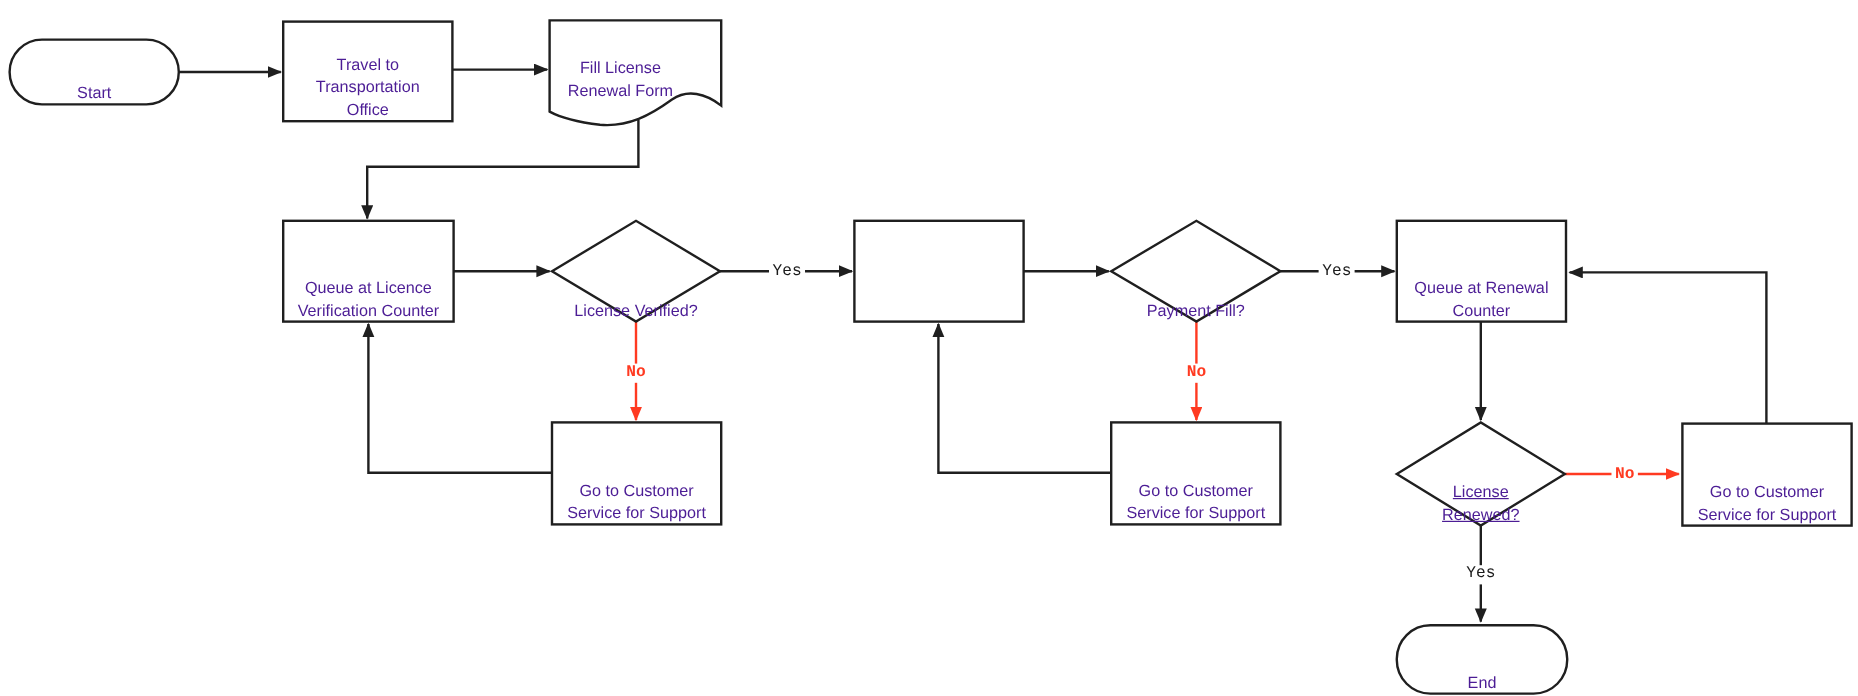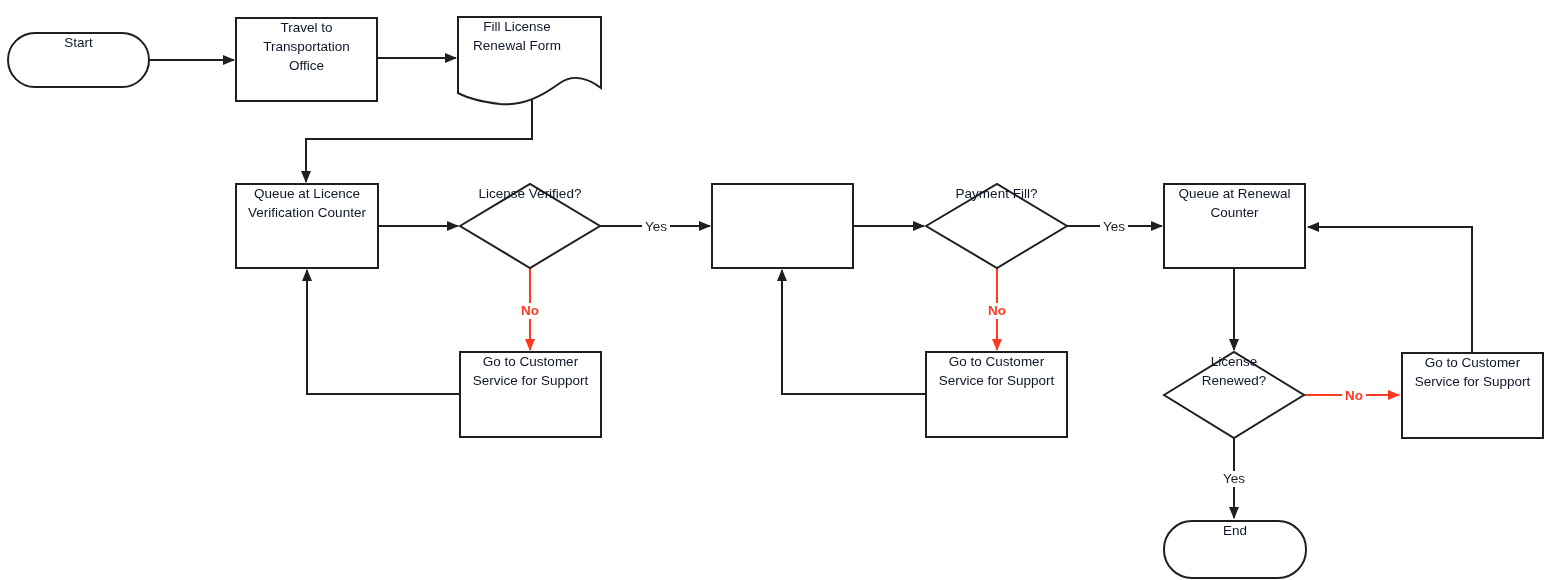--- a/index.html
+++ b/index.html
@@ -14,41 +14,42 @@
   }
   .layer { position: absolute; left: 0; top: 0; }
   .shape { fill: #ffffff; stroke: var(--line, #1f1f1f); stroke-width: 2; }
   .edge  { fill: none; stroke: var(--line, #1f1f1f); stroke-width: 2; }
   .edge.neg { stroke: var(--negative, #ff3a21); }
   .mk-dark { fill: var(--line, #1f1f1f); }
   .mk-neg  { fill: var(--negative, #ff3a21); }
   .nlabel {
     position: absolute;
     display: flex;
-    align-items: flex-start;
+    align-items: flex-end;
     justify-content: center;
     text-align: center;
     font-size: 13.5px;
     line-height: 19px;
-    color: #0f172a;
+    color: #4c1d95;
     pointer-events: none;
   }
   .nlabel .inner { display: inline-block; }
   .nlabel .w110 { width: 110px; }
   .nlabel .w135 { width: 135px; }
   .nlabel .w80  { width: 80px; }
   .elabel {
     position: absolute;
     transform: translate(-50%, -50%);
     background: var(--background, #ffffff);
     padding: 0 3px;
     font-size: 13.5px;
     line-height: 16px;
     color: #1c1c1c;
     white-space: nowrap;
+    font-family: Liberation Mono, monospace;
   }
   .elabel.neg { color: var(--negative, #ff3a21); font-weight: bold; }
 </style>
 </head>
 <body>
 
 <div class="canvas">
 
   <svg class="layer" width="1548" height="580" viewBox="0 0 1548 580">
     <defs>
@@ -111,21 +112,21 @@
   </div>
   <div class="nlabel" style="left:1164px; top:184px; width:141px; height:84px;">
     <span class="inner w135">Queue at Renewal Counter</span>
   </div>
   <div class="nlabel" style="left:460px; top:352px; width:141px; height:85px;">
     <span class="inner w135">Go to Customer Service for Support</span>
   </div>
   <div class="nlabel" style="left:926px; top:352px; width:141px; height:85px;">
     <span class="inner w135">Go to Customer Service for Support</span>
   </div>
-  <div class="nlabel" style="left:1164px; top:352px; width:140px; height:86px;">
+  <div class="nlabel" style="left:1164px; top:352px; width:140px; height:86px;text-decoration:underline;">
     <span class="inner w80">License Renewed?</span>
   </div>
   <div class="nlabel" style="left:1402px; top:353px; width:141px; height:85px;">
     <span class="inner w135">Go to Customer Service for Support</span>
   </div>
   <div class="nlabel" style="left:1164px; top:521px; width:142px; height:57px;">
     <span class="inner">End</span>
   </div>
 
   <div class="elabel" style="left:656px; top:227px;">Yes</div>

